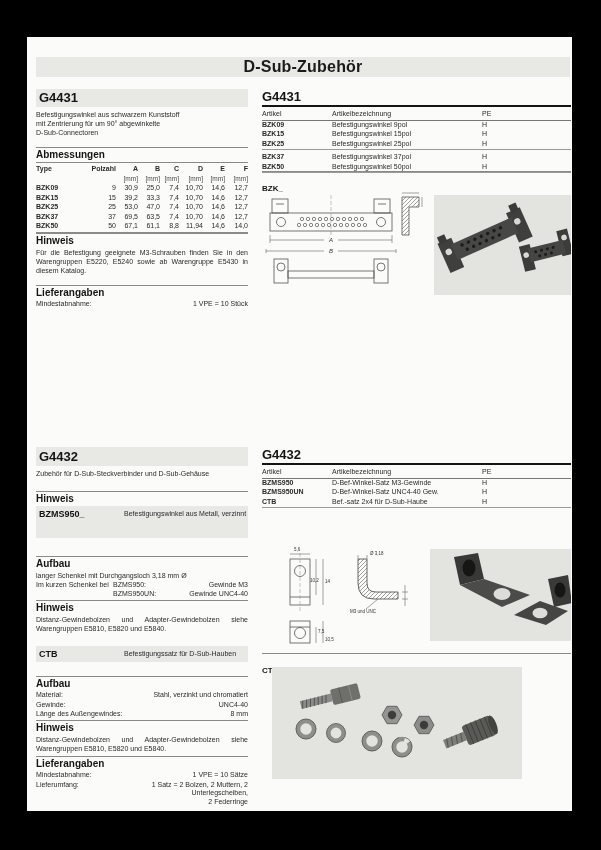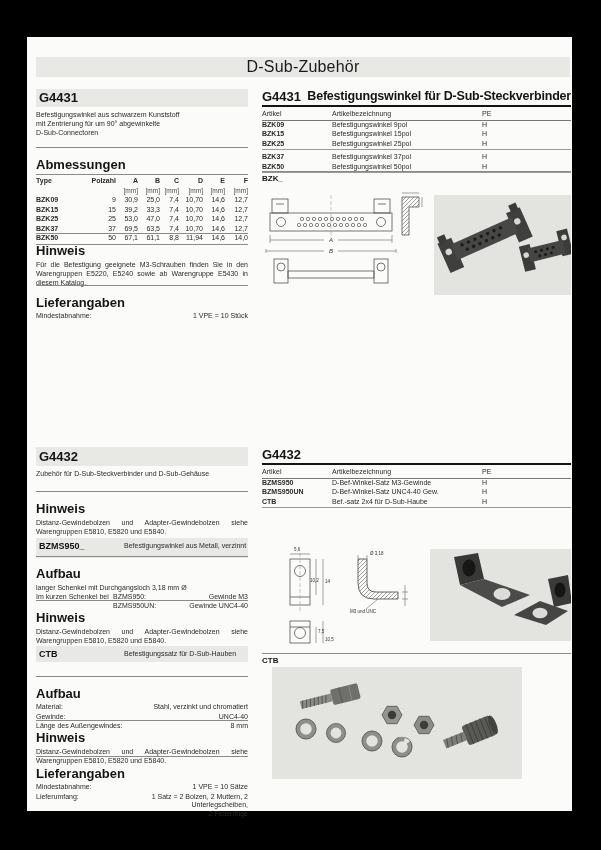--- a/index.html
+++ b/index.html
@@ -3,32 +3,32 @@
 <meta charset="utf-8">
 <style>
   html,body{margin:0;padding:0;}
   body{
     width:601px;height:850px;background:#000;position:relative;overflow:hidden;
     font-family:"Liberation Sans", sans-serif;color:#2a2a2a;
   }
   .page{position:absolute;left:27px;top:37px;width:545px;height:774px;background:#fbfbf9;}
   .titlebar{
     position:absolute;left:9px;top:20px;width:534px;height:20px;background:#e8e8e5;
-    text-align:center;font-weight:normal;font-size:16px;line-height:20px;color:#1a1a1a;letter-spacing:.2px;
+    text-align:center;font-weight:bold;font-size:16px;line-height:20px;color:#1a1a1a;letter-spacing:.2px;
   }
   .col{position:absolute;top:0;height:774px;}
   .col-left{left:9px;width:212px;}
   .col-right{left:235px;width:309px;}
   .abs{position:absolute;left:0;right:0;}
 
   .codebox{background:#e8e8e5;font-weight:bold;font-size:13px;line-height:18px;padding-left:3px;color:#141414;}
   .codebox .codedesc{font-weight:normal;font-size:7px;position:absolute;left:88px;top:0;line-height:16px;color:#2a2a2a;}
   .smalltext{font-size:7px;line-height:9px;white-space:pre-line;}
   .sec{border-top:1px solid #8a8a8a;padding-top:1px;}
-  .sec h4{margin:8px 0 2px 0;font-size:13px;color:#151515;}
+  .sec h4{margin:0 0 2px 0;font-size:10px;color:#151515;}
   .par{font-size:7px;line-height:9px;text-align:justify;margin:0;}
 
   table{border-collapse:collapse;table-layout:fixed;width:100%;font-size:7px;}
   td,th{padding:0 0 1px 0;vertical-align:top;line-height:8.5px;}
   .dim-table{border-top:1px solid #8a8a8a;border-bottom:1px solid #8a8a8a;margin-top:1px;}
   .dim-table th{font-weight:bold;text-align:right;padding-top:2px;}
   .dim-table th:first-child{text-align:left;}
   .dim-table .units td{text-align:right;font-size:6.5px;color:#4a4a4a;}
   .dim-table tbody.data td{text-align:right;}
   .dim-table tbody.data td:first-child{text-align:left;font-weight:bold;}
@@ -43,21 +43,21 @@
   .art-table td:last-child,.art-table th:last-child{padding-left:2px;}
 
   .kv td:first-child{text-align:left;}
   .kv td:last-child{text-align:right;white-space:pre-line;}
 
   .aufbau-row{display:flex;font-size:7px;line-height:9px;}
   .aufbau-row .lab{width:77px;}
   .aufbau-row .key{flex:1;}
   .aufbau-row .val{text-align:right;}
 
-  .figlabel{border-top:1px solid #8a8a8a;font-size:8px;font-weight:bold;padding-top:2px;color:#151515;}
+  .figlabel{border-top:1px solid #8a8a8a;font-size:8px;font-weight:bold;padding-top:12px;color:#151515;}
   .figarea{position:absolute;}
   svg{display:block;}
   svg text{font-family:"Liberation Sans", sans-serif;fill:#333;}
   .draw{stroke:#555;fill:none;stroke-width:0.8;}
   .dimline{stroke:#666;stroke-width:0.6;}
   .photo-bg{fill:#e3e3e0;}
 </style>
 </head>
 <body>
 
@@ -186,21 +186,21 @@
 
     <div class="abs codebox" style="top:410px;height:19px;line-height:19px;">G4432</div>
 
     <div class="abs smalltext" style="top:432px;">Zubehör für D-Sub-Steckverbinder und D-Sub-Gehäuse</div>
 
     <div class="abs sec" style="top:454px;">
       <h4>Hinweis</h4>
       <p class="par">Distanz-Gewindebolzen und Adapter-Gewindebolzen siehe Warengruppen E5810, E5820 und E5840.</p>
     </div>
 
-    <div class="abs codebox" style="top:501px;height:20px;line-height:16px;font-size:9px;">
+    <div class="abs codebox" style="top:469px;height:32px;line-height:16px;font-size:9px;">
       <span>BZMS950_</span>
       <span class="codedesc">Befestigungswinkel aus Metall, verzinnt</span>
     </div>
 
     <div class="abs sec" style="top:519px;">
       <h4>Aufbau</h4>
       <div class="par" style="text-align:left;">langer Schenkel mit Durchgangsloch 3,18 mm Ø</div>
       <div class="aufbau-row">
         <span class="lab">Im kurzen Schenkel bei</span>
         <span class="key">BZMS950:</span>
@@ -272,21 +272,20 @@
           </tbody>
       </table>
     </div>
 
   </div>
 
   <div class="col col-right">
 
     <div class="abs rhead" style="top:52px;">
       <span class="rcode">G4431</span>
-      <span class="rtitle">Befestigungswinkel für D-Sub-Steckverbinder</span>
     </div>
 
     <div class="abs" style="top:72px;">
       <table class="art-table">
         <colgroup>
             <col style="width:70px">
             <col style="width:148px">
             <col style="width:91px">
           </colgroup>
         <thead>

